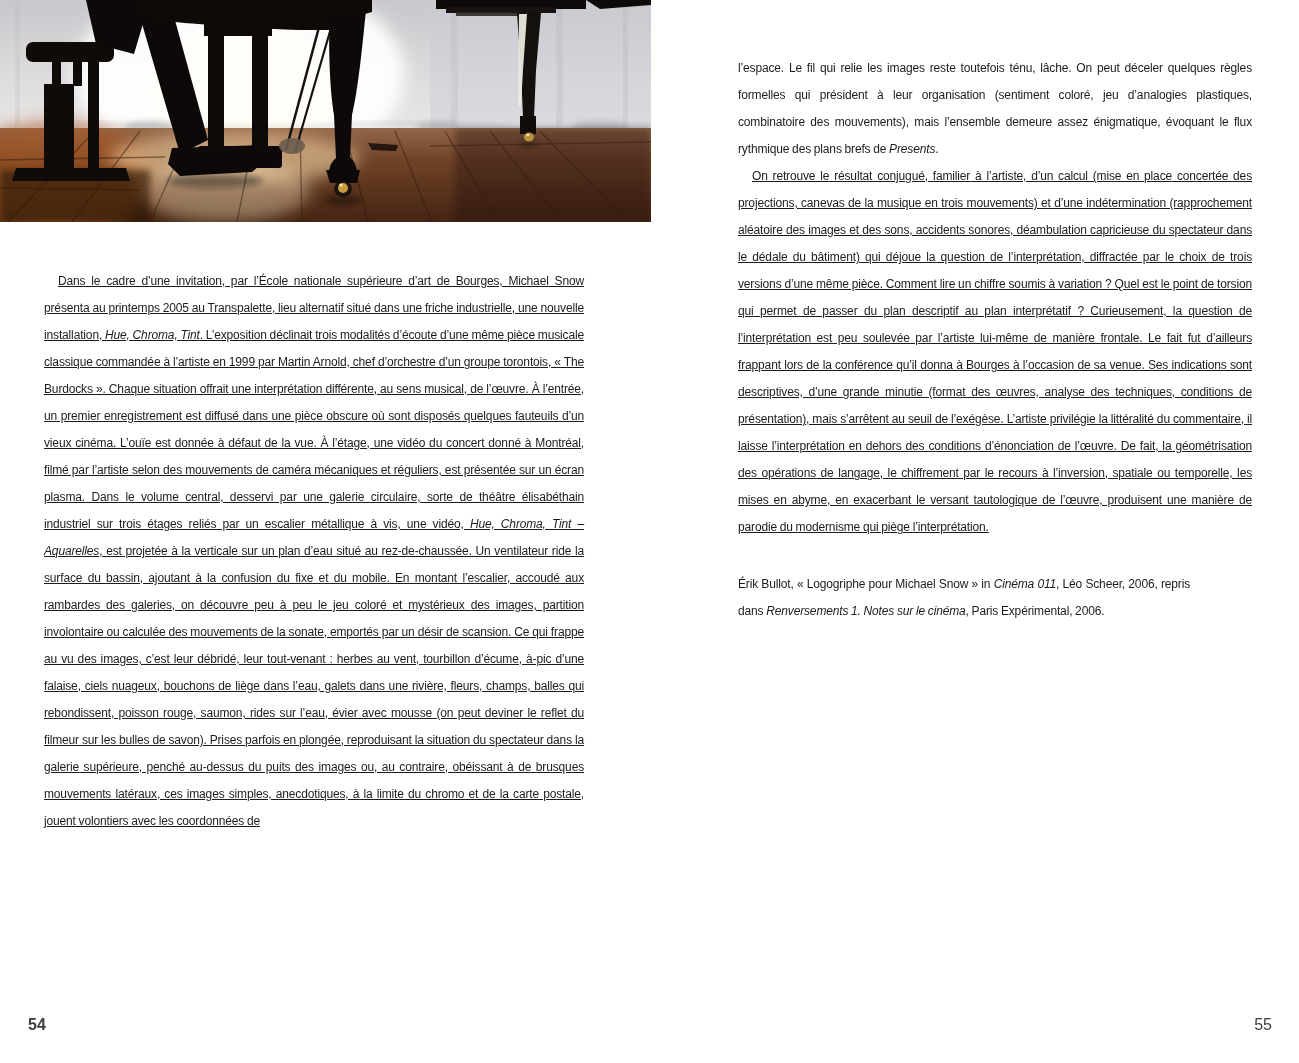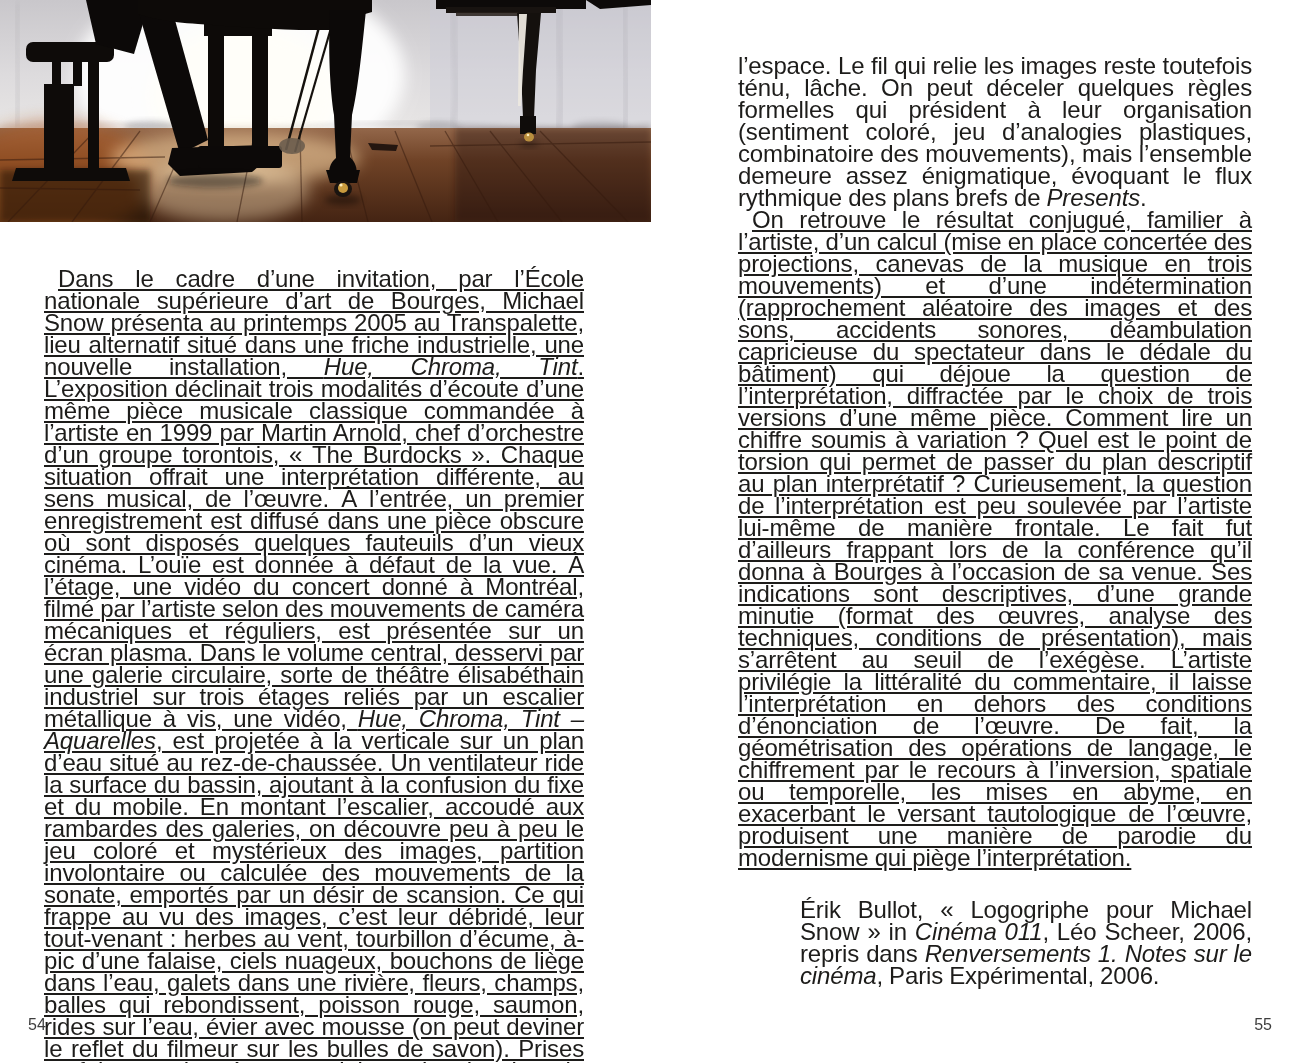--- a/index.html
+++ b/index.html
@@ -8,35 +8,35 @@
     font-family:"Liberation Sans","DejaVu Sans",sans-serif;
     color:#1d1c1a;
   }
   .spread{position:relative;width:1299px;height:1063px;overflow:hidden;background:#ffffff;}
 
   
   .photo-wrap{position:absolute;left:0;top:0;width:651px;height:222px;}
   .photo-wrap svg{display:block;width:651px;height:222px;}
 
   
-  .col{position:absolute;font-size:24px;line-height:22px;letter-spacing:-0.15px;}
+  .col{position:absolute;font-size:12px;line-height:27px;letter-spacing:-0.15px;}
   .col-left{left:44px;top:268px;width:540px;}
   .col-right{left:738px;top:55px;width:514px;}
   .para{text-align:justify;hyphens:auto;-webkit-hyphens:auto;word-spacing:-0.4px;}
   .para.indent{text-indent:14px;text-decoration:underline;}
   .para i{font-style:italic;}
 
   .citation{
-    margin-top:30px;margin-left:62px;width:452px;
+    margin-top:30px;width:452px;
     text-align:justify;hyphens:auto;word-spacing:-0.4px;
   }
   .citation i{font-style:italic;}
 
   .pagenum{position:absolute;top:1016px;font-size:16px;line-height:18px;color:#3e3e3e;}
-  .pagenum-left{left:28px;}
+  .pagenum-left{left:28px;font-weight:bold;}
   .pagenum-right{right:27px;text-align:left;}
 </style>
 </head>
 <body>
 
 <div class="spread">
 
   <div class="photo-wrap">
     <svg viewBox="0 0 651 222" preserveAspectRatio="none">
       <defs>

